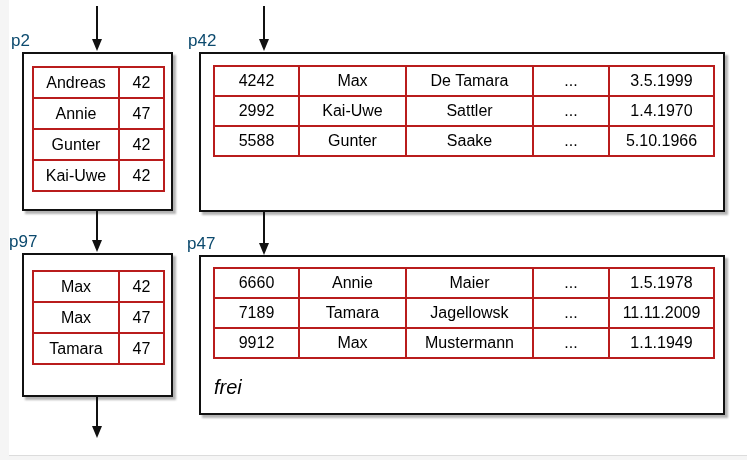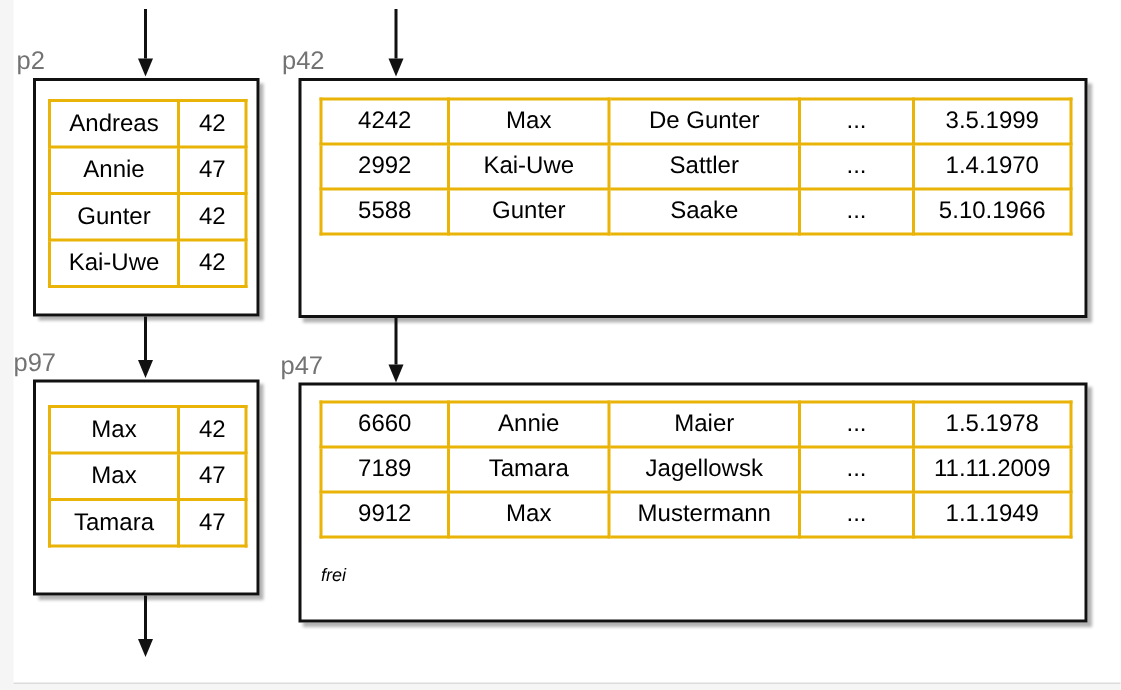--- a/index.html
+++ b/index.html
@@ -21,44 +21,44 @@
     position: absolute;
     background: #fff;
     border: 2px solid #111;
     box-shadow: 3px 3px 2px rgba(0,0,0,0.30);
     box-sizing: border-box;
   }
 
   .page-label {
     position: absolute;
     font-size: 17px; line-height: 22px; height: 22px;
-    color: #737373;
+    color: #0c4a6e;
   }
 
   table.ptable {
     position: absolute;
     border-collapse: collapse;
     table-layout: fixed;
     background: #fff;
   }
   table.ptable td {
-    border: 2px solid #eab308;
+    border: 2px solid #b91c1c;
     text-align: center;
     vertical-align: middle;
     font-size: 16px;
     padding: 0 2px;
     white-space: nowrap;
     overflow: hidden;
   }
   .small-table td { height: 29px; }
   .big-table td { height: 28px; }
 
   .free-text {
     position: absolute;
-    font-size: 12px;
+    font-size: 20px;
     font-style: italic;
   }
 
   .arrow {
     position: absolute;
     width: 2px;
     background: #111;
   }
   .arrow .head {
     position: absolute;
@@ -115,21 +115,21 @@
         <col style="width:85px">
         <col style="width:107px">
         <col style="width:127px">
         <col style="width:76px">
         <col style="width:105px">
       </colgroup>
     <tbody>
         <tr>
       <td>4242</td>
       <td>Max</td>
-      <td>De Gunter</td>
+      <td>De Tamara</td>
       <td>...</td>
       <td>3.5.1999</td>
     </tr>
     <tr>
       <td>2992</td>
       <td>Kai-Uwe</td>
       <td>Sattler</td>
       <td>...</td>
       <td>1.4.1970</td>
     </tr>

